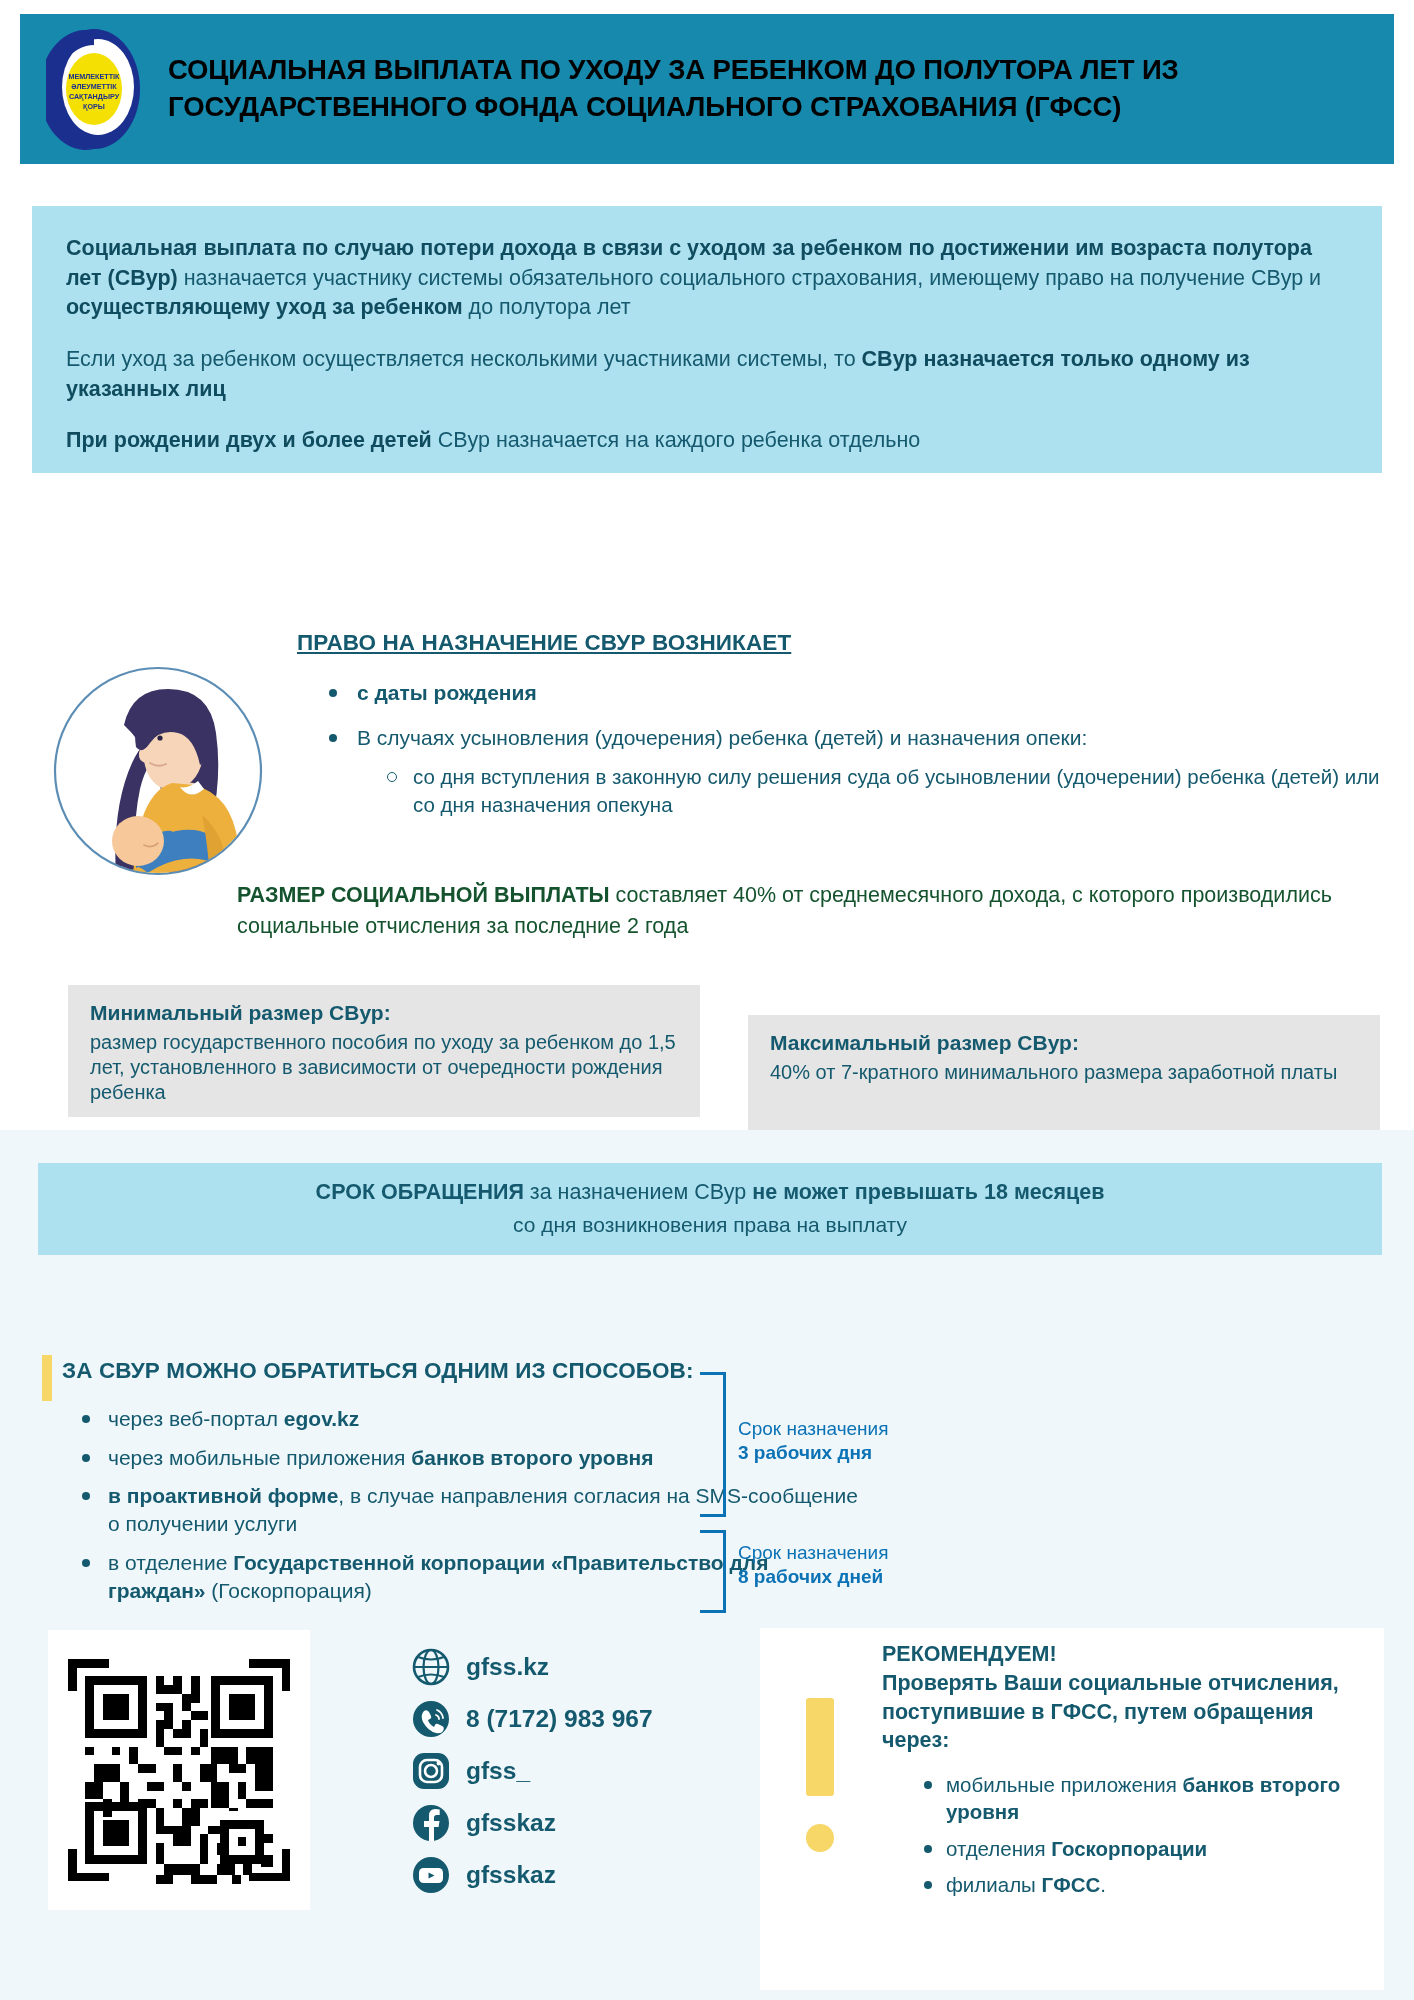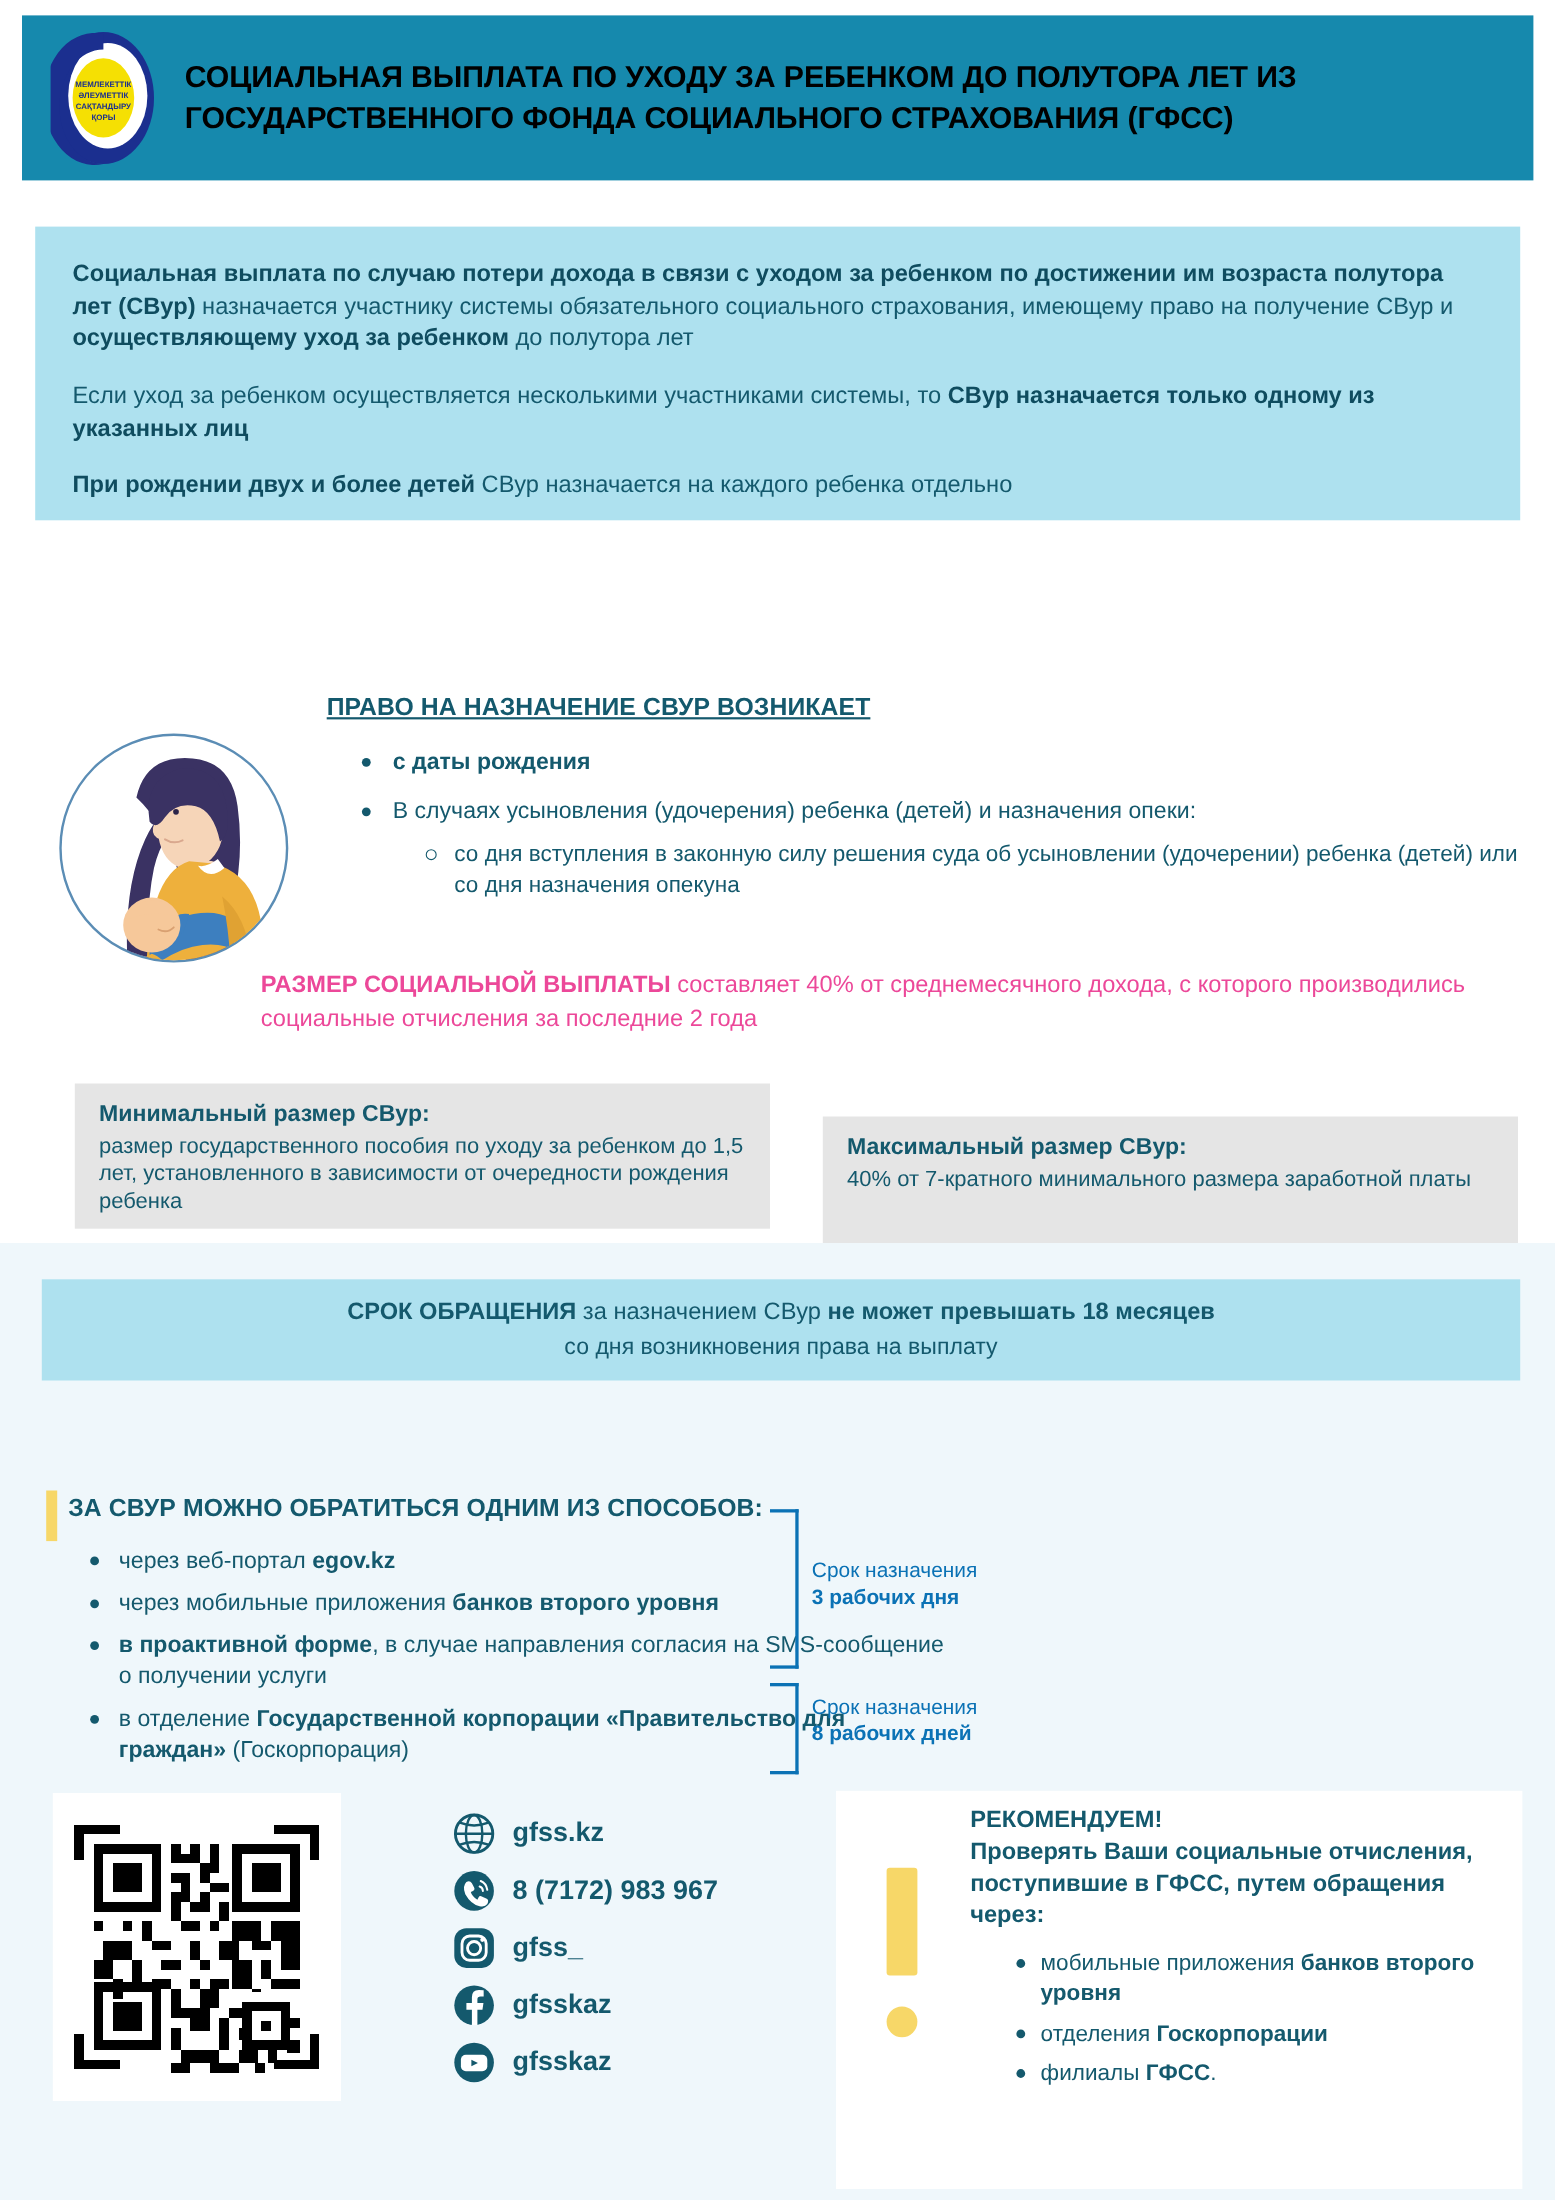--- a/index.html
+++ b/index.html
@@ -113,21 +113,21 @@
     border: 1.6px solid #14596d;
     background: transparent;
   }
 
   .size-para {
     position: absolute;
     left: 237px; top: 880px;
     width: 1150px;
     font-size: 21.5px;
     line-height: 1.45;
-    color: #ec4899;
+    color: #14532d;
   }
   .size-para b { font-weight: bold; text-transform: uppercase; }
 
   
   .ybox {
     position: absolute;
     background: #e5e5e5;
     padding: 16px 20px 16px 22px;
     color: #14596d;
   }

